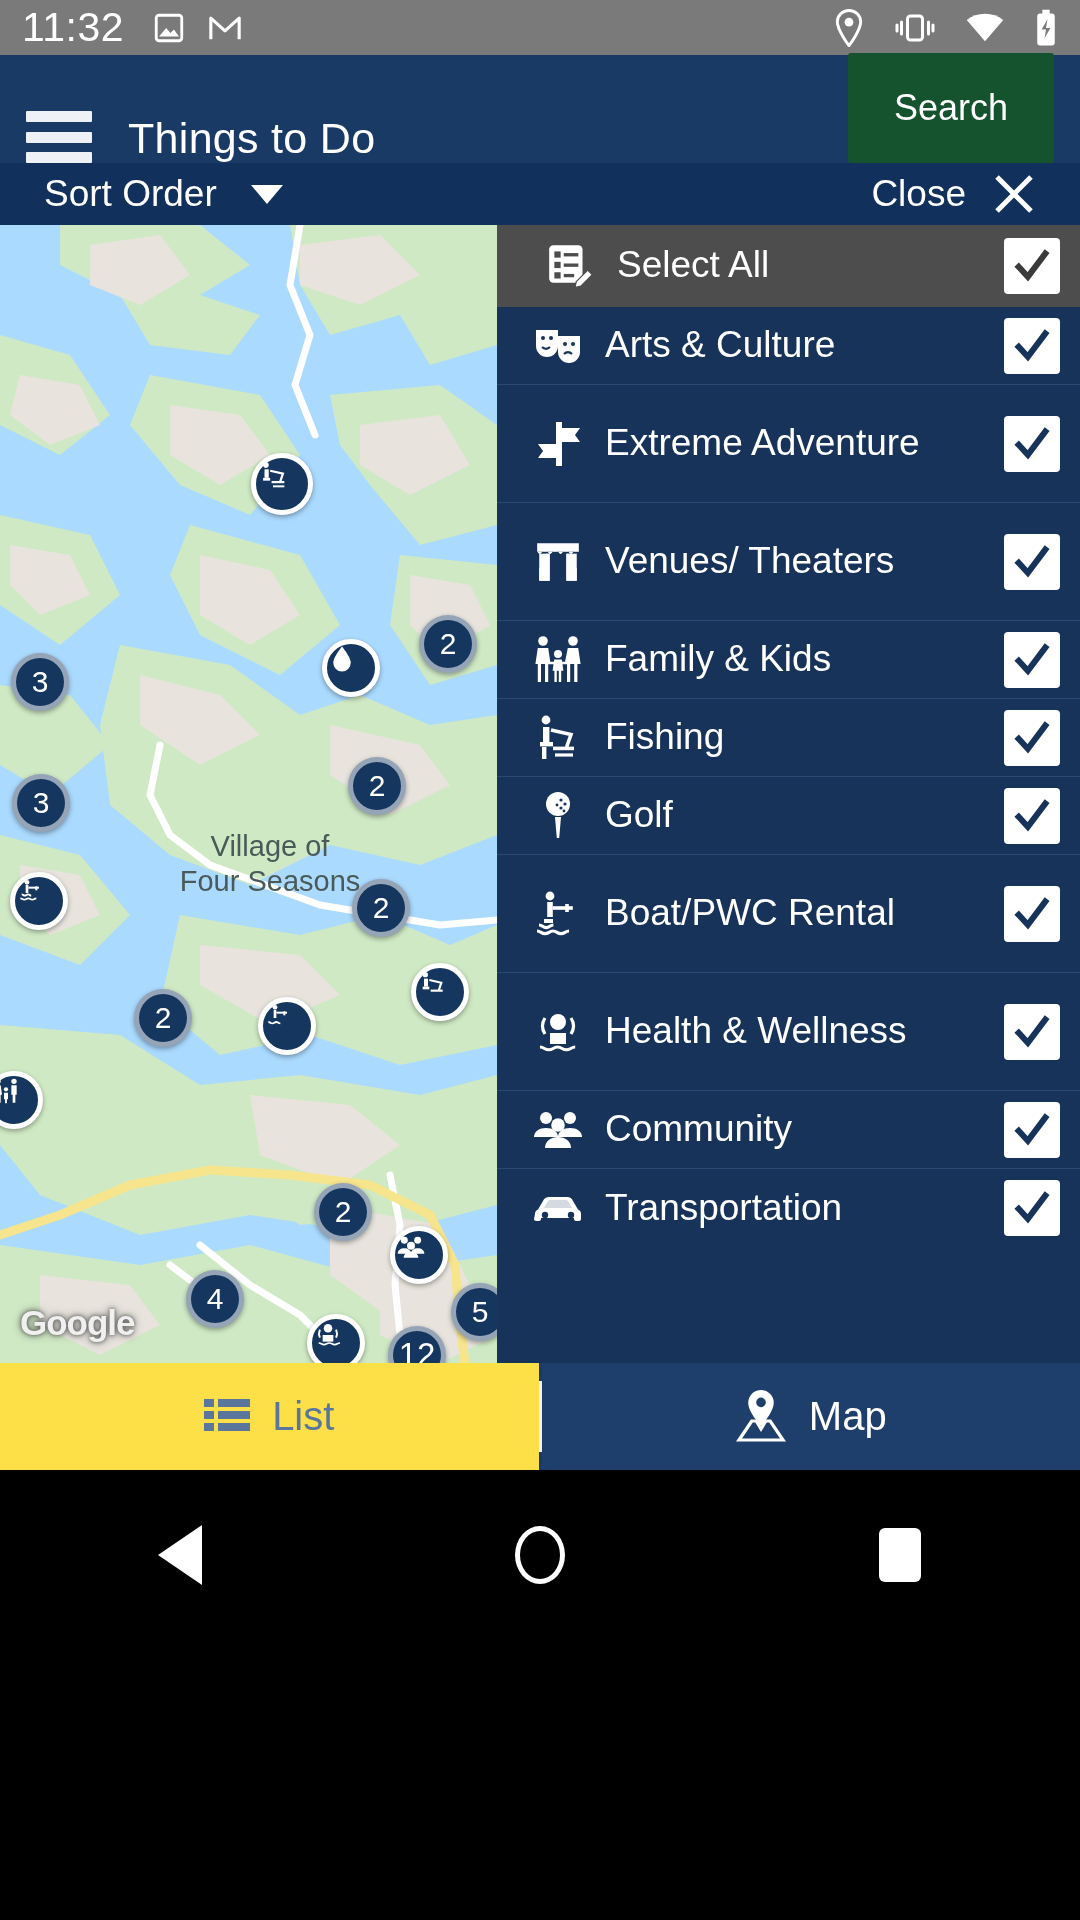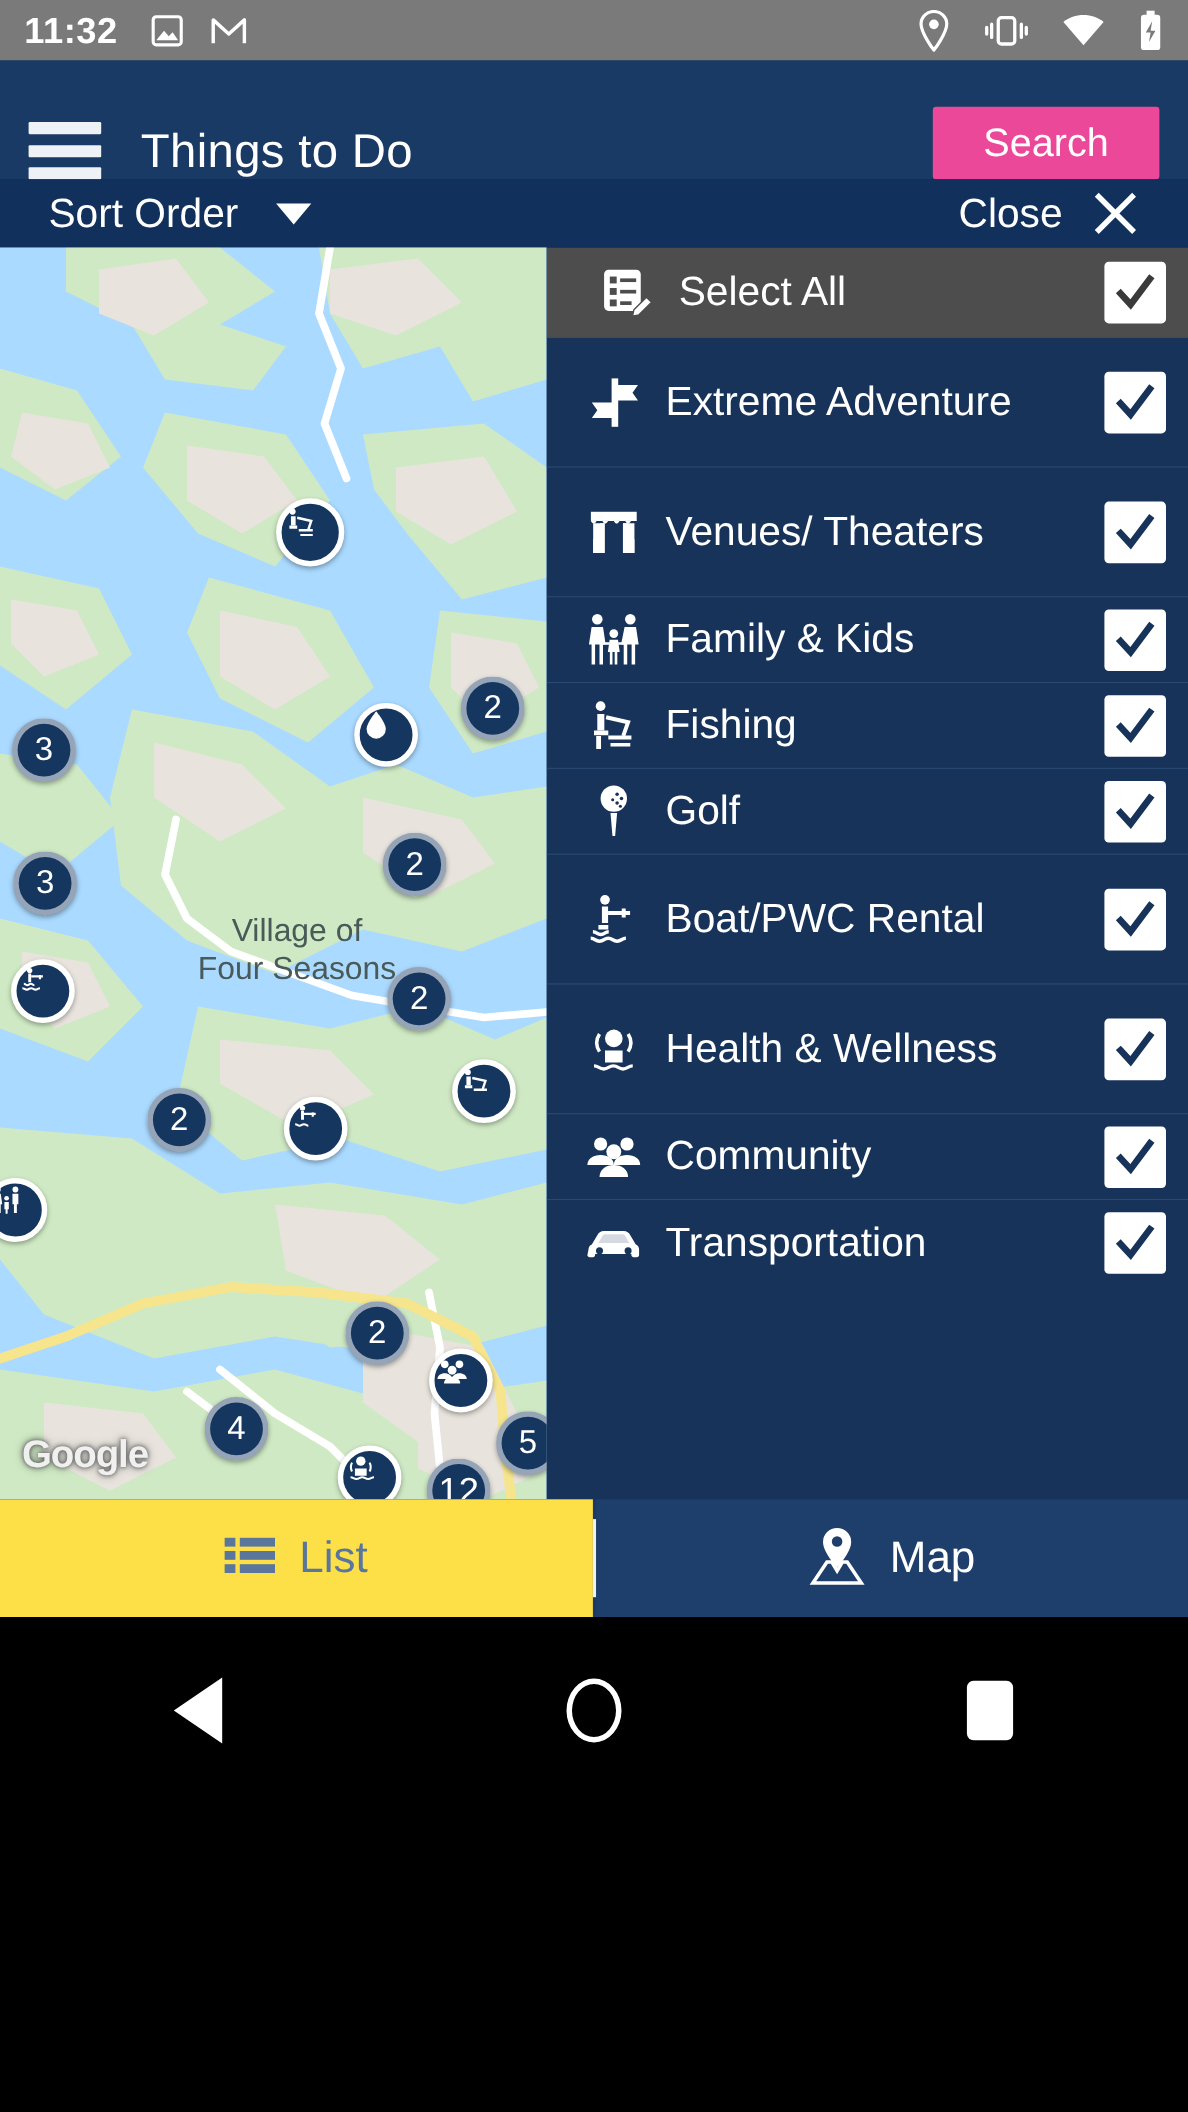--- a/index.html
+++ b/index.html
@@ -6,39 +6,39 @@
   html,body { width:1080px; height:1920px; overflow:hidden; background:#000; }
   body { font-family:"Liberation Sans", sans-serif; }
 
   .screen { position:relative; width:1080px; height:1920px; background:#0e2a54; }
 
   
   .statusbar{
     position:absolute; left:0; top:0; width:1080px; height:55px;
     background:#7a7a7a; display:flex; align-items:center; padding:0 22px;
   }
-  .sb-time{ color:#fff; font-size:33px; font-weight:700; letter-spacing:.5px; }
+  .sb-time{ color:#fff; font-size:41px; font-weight:400; letter-spacing:.5px; }
   .sb-left-icons{ display:flex; align-items:center; gap:22px; margin-left:28px; }
   .sb-spacer{ flex:1; }
   .sb-right-icons{ display:flex; align-items:center; gap:30px; }
   .sb-icon svg{ display:block; }
 
   
   .appbar{
     position:absolute; left:0; top:55px; width:1080px; height:108px;
     background:#1a3a66; display:flex; align-items:flex-end; padding:0 26px;
   }
   .hamburger{ width:66px; height:52px; display:flex; flex-direction:column;
     justify-content:space-between; cursor:pointer; }
   .hamburger span{ display:block; height:11px; background:#eef1f6; border-radius:1px; }
   .app-title{ color:#ffffff; font-size:43px; margin-left:36px; letter-spacing:.3px; }
   .appbar-spacer{ flex:1; }
   .search-btn{
-    background:#ec4899; color:#ffffff; font-size:36px;
-    padding:12px 46px; border:none; border-radius:3px; cursor:pointer;
+    background:#14532d; color:#ffffff; font-size:36px;
+    padding:34px 46px; border:none; border-radius:3px; cursor:pointer;
     font-family:"Liberation Sans", sans-serif;
   }
 
   
   .sortbar{
     position:absolute; left:0; top:163px; width:1080px; height:62px;
     background:#11305c; display:flex; align-items:center; padding:0 44px;
   }
   .sort-label{ color:#ffffff; font-size:37px; }
   .caret{
@@ -376,20 +376,40 @@
           </svg>
       </div>
       <div class="flabel">Select All</div>
       <div class="fcheck dark">
         <svg width="40" height="40" viewBox="0 0 24 24">
             <path d="M4 12.5l5.5 6L20 4.5" stroke="#3a3a3a" stroke-width="3.6" fill="none" stroke-linecap="square"></path>
           </svg>
       </div>
     </div>
 
+    <div class="frow" style="height:78px;">
+      <div class="ficon">
+        <svg width="52" height="44" viewBox="0 0 26 22">
+            <path d="M2 3h11v8a5.5 5.5 0 01-11 0z" fill="#fff"></path>
+            <circle cx="5.5" cy="7" r="1" fill="#173359"></circle>
+            <circle cx="9.5" cy="7" r="1" fill="#173359"></circle>
+            <path d="M5 11.5c1.2 1.2 2.8 1.2 4 0" stroke="#173359" stroke-width="1.1" fill="none"></path>
+            <path d="M13 6h11v8a5.5 5.5 0 01-11 0z" fill="#fff"></path>
+            <circle cx="16.5" cy="10" r="1" fill="#173359"></circle>
+            <circle cx="20.5" cy="10" r="1" fill="#173359"></circle>
+            <path d="M16 15c1.2-1.2 2.8-1.2 4 0" stroke="#173359" stroke-width="1.1" fill="none"></path>
+          </svg>
+      </div>
+      <div class="flabel">Arts &amp; Culture</div>
+      <div class="fcheck">
+        <svg width="40" height="40" viewBox="0 0 24 24">
+            <path d="M4 12.5l5.5 6L20 4.5" stroke="#173359" stroke-width="3.6" fill="none" stroke-linecap="square"></path>
+          </svg>
+      </div>
+    </div>
 
 
     <div class="frow" style="height:118px;">
       <div class="ficon">
         <svg width="52" height="52" viewBox="0 0 26 26">
             <rect x="12" y="2" width="3" height="22" fill="#fff"></rect>
             <path d="M13 5h11l-2.5 3.5L24 12H13z" fill="#fff"></path>
             <path d="M14 13H3l2.5 3.5L3 20h11z" fill="#fff"></path>
           </svg>
       </div>

